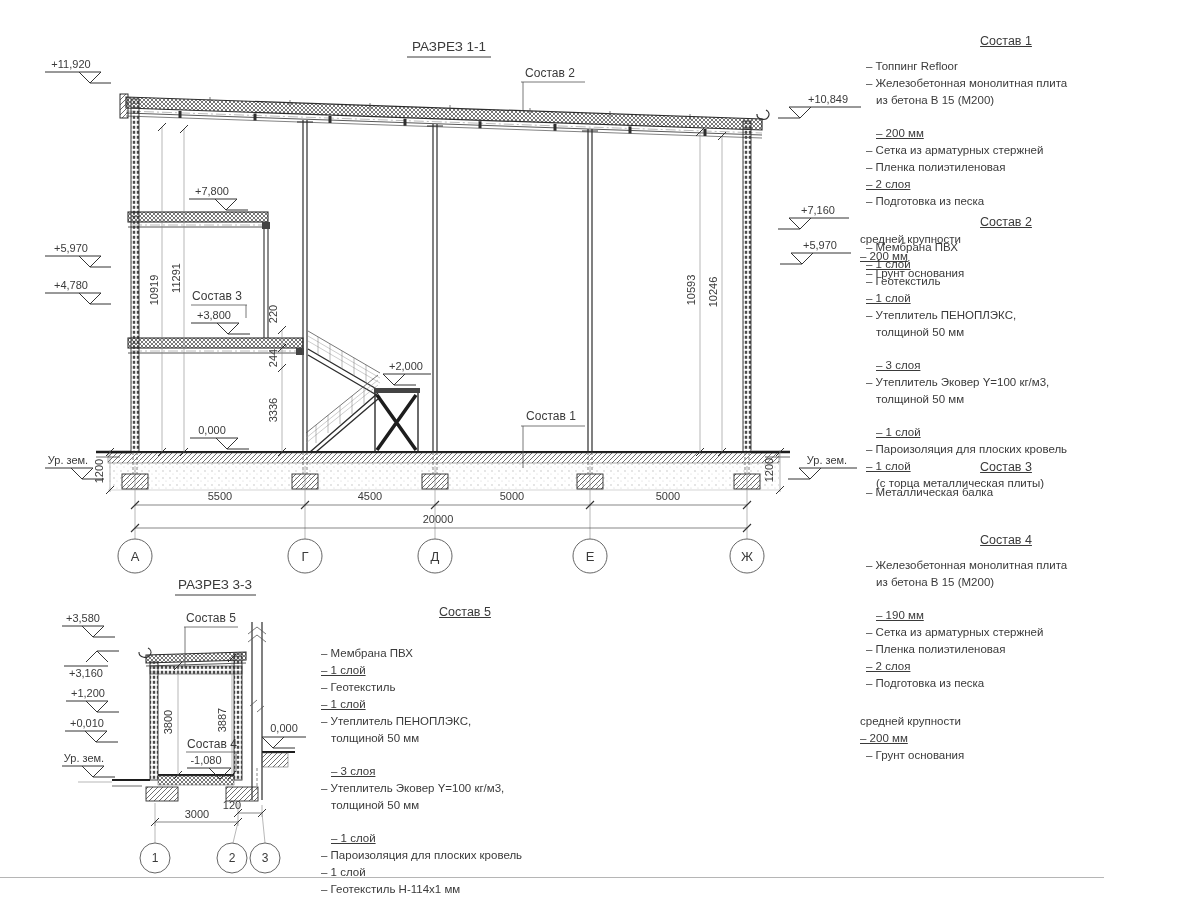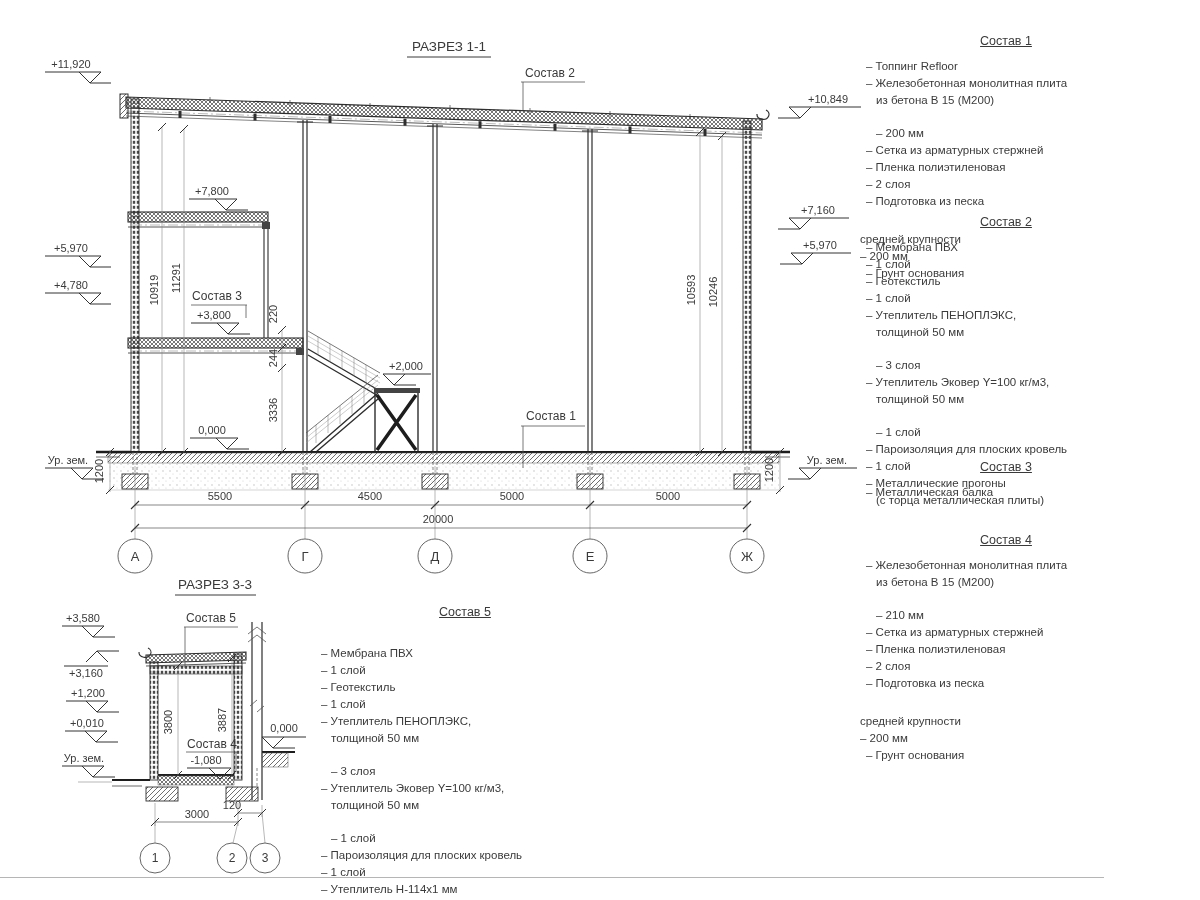--- a/index.html
+++ b/index.html
@@ -9,21 +9,21 @@
   svg text{font-family:"Liberation Sans",sans-serif;font-size:11px;fill:#3a3a3a;}
   svg text.ttl{font-size:13.5px;}
   svg text.lbl{font-size:12px;}
   svg text.ax{font-size:13px;}
   svg text.axn{font-size:12px;}
   .spec{position:absolute;width:292px;font-size:11.5px;line-height:17px;}
   .spec-title{text-align:center;text-decoration:underline;font-size:12.5px;margin-bottom:8px;}
   .spec5 .spec-title{margin-bottom:24px;}
   .srow{display:flex;padding-left:6px;flex-direction:column;}
   .srow .st{flex:1;white-space:nowrap;}
-  .srow .sv{width:72px;flex:none;white-space:nowrap;}
+  .srow .sv{width:72px;flex:none;white-space:nowrap;text-decoration:underline;}
   .srow.cont{padding-left:16px;gap:16px;}
   .srow.cont0{padding-left:0;margin-top:21px;}
   .sheet-edge{position:absolute;left:0;top:877px;width:1200px;height:1px;background:#b5b5b5;}
 </style>
 </head>
 <body>
 
 <div id="sheet">
 
 <svg id="draw" width="1200" height="900" viewBox="0 0 1200 900">
@@ -343,24 +343,20 @@
         <span class="sv"></span>
       </div>
   <div class="srow cont">
         <span class="st">толщиной 50 мм</span>
         <span class="sv">– 1 слой</span>
       </div>
   <div class="srow">
         <span class="st">– Пароизоляция для плоских кровель</span>
         <span class="sv">– 1 слой</span>
       </div>
-  <div class="srow">
-        <span class="st">– Металлические прогоны</span>
-        <span class="sv"></span>
-      </div>
   <div class="srow cont">
         <span class="st">(с торца металлическая плиты)</span>
         <span class="sv"></span>
       </div>
 </div>
 
 <div class="spec" style="left:860px;top:459px;">
   <div class="spec-title">Состав 3</div>
   <div class="srow">
         <span class="st">– Металлическая балка</span>
@@ -369,21 +365,21 @@
 </div>
 
 <div class="spec" style="left:860px;top:532px;">
   <div class="spec-title">Состав 4</div>
   <div class="srow">
         <span class="st">– Железобетонная  монолитная плита</span>
         <span class="sv"></span>
       </div>
   <div class="srow cont">
         <span class="st">из бетона В 15 (М200)</span>
-        <span class="sv">– 210 мм</span>
+        <span class="sv">– 190 мм</span>
       </div>
   <div class="srow">
         <span class="st">– Сетка из арматурных стержней</span>
         <span class="sv"></span>
       </div>
   <div class="srow">
         <span class="st">– Пленка полиэтиленовая</span>
         <span class="sv">– 2 слоя</span>
       </div>
   <div class="srow">
@@ -424,21 +420,21 @@
       </div>
   <div class="srow cont">
         <span class="st">толщиной 50 мм</span>
         <span class="sv">– 1 слой</span>
       </div>
   <div class="srow">
         <span class="st">– Пароизоляция для плоских кровель</span>
         <span class="sv">– 1 слой</span>
       </div>
   <div class="srow">
-        <span class="st">– Утеплитель Н-114х1 мм</span>
+        <span class="st">– Геотекстиль Н-114х1 мм</span>
         <span class="sv"></span>
       </div>
   <div class="srow">
         <span class="st">– Металлическая балка</span>
         <span class="sv"></span>
       </div>
 </div>
 
 <div class="sheet-edge"></div>
 </div>

